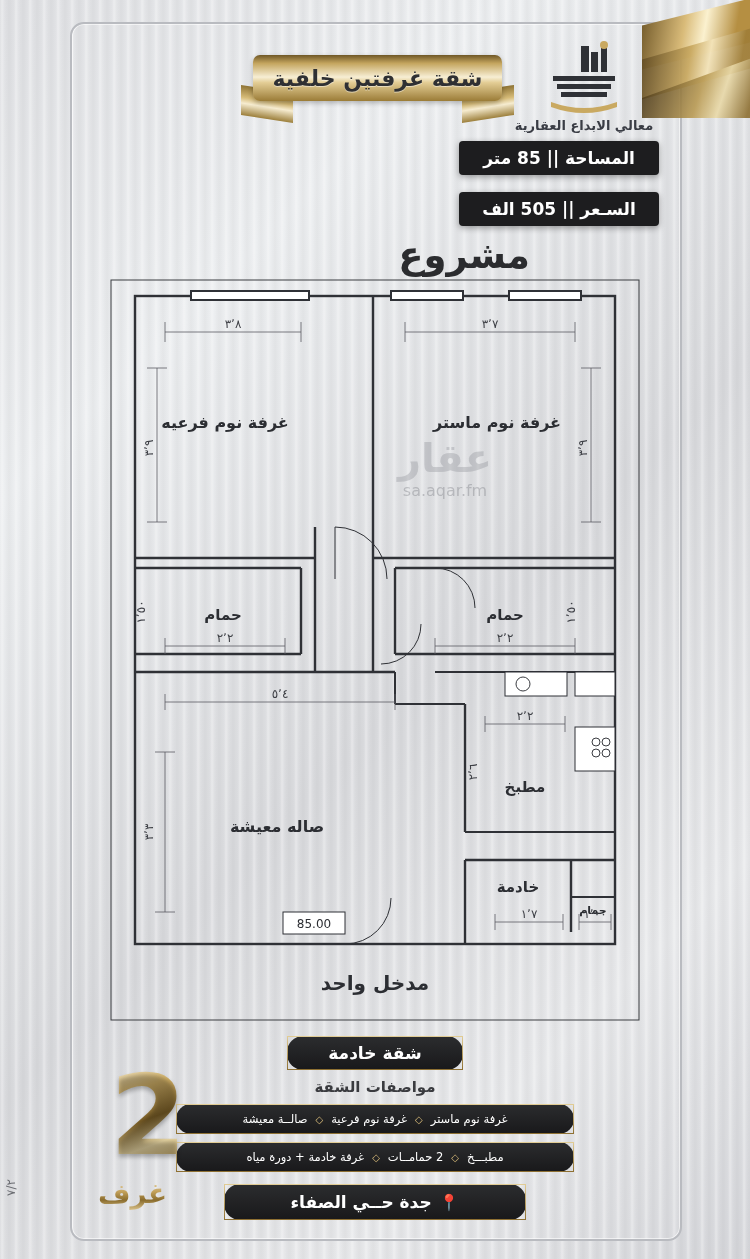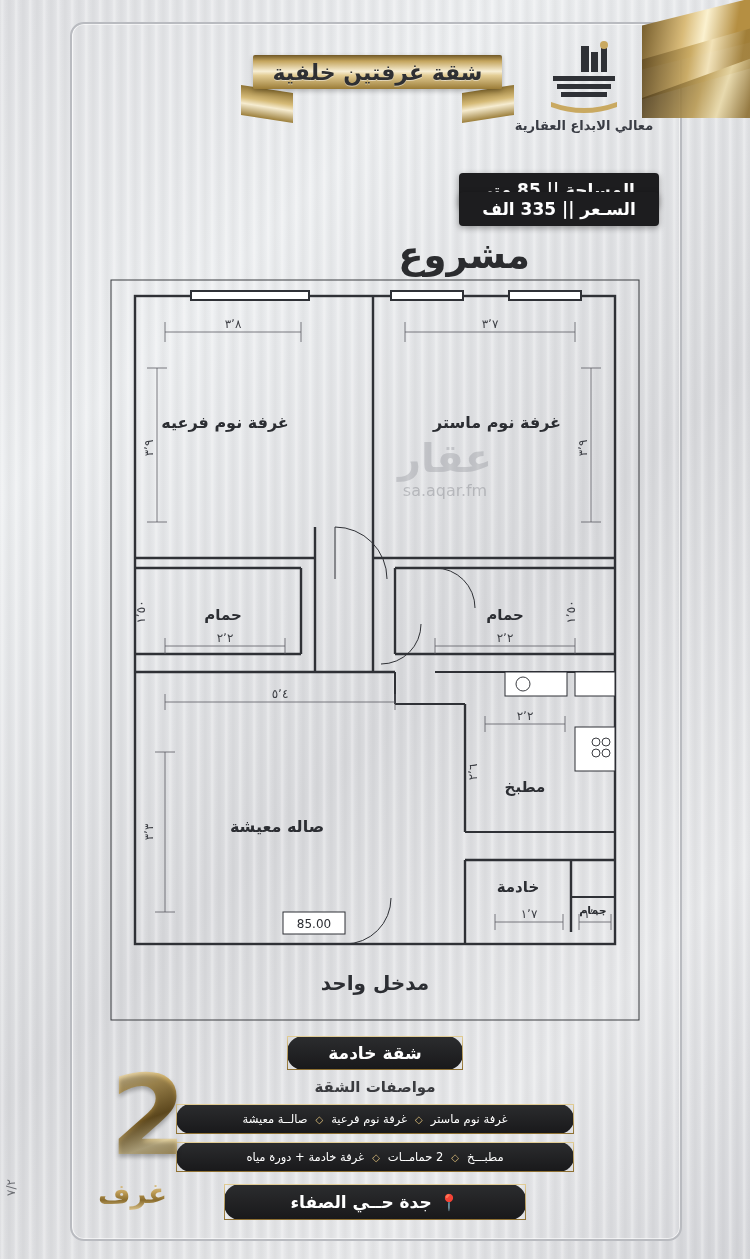--- a/index.html
+++ b/index.html
@@ -18,26 +18,26 @@
   
   .logo{position:absolute;right:96px;top:40px;width:140px;text-align:center;}
   .logo svg{display:block;margin:0 auto;}
   .logo .lname{font-size:13px;color:#3a3d45;font-weight:bold;margin-top:4px;letter-spacing:.2px;}
 
   
   .ribbon{position:absolute;left:247px;top:55px;width:261px;height:58px;}
   .ribbon .tail-l,.ribbon .tail-r{position:absolute;top:34px;width:52px;height:30px;background:linear-gradient(180deg,#8e7334,#d6bb78 40%,#f6ecd0 60%,#9c7f3b);}
   .ribbon .tail-l{left:-6px;transform:skewY(9deg);}
   .ribbon .tail-r{right:-6px;transform:skewY(-9deg);}
-  .ribbon .body{position:absolute;left:6px;top:0;right:6px;height:34px;background:linear-gradient(180deg,#6f5726 0%,#c4a55e 18%,#f7eed4 48%,#e3cd95 60%,#9b7c37 100%);border-radius:2px;display:flex;align-items:center;justify-content:center;box-shadow:0 2px 5px rgba(0,0,0,.25);}
+  .ribbon .body{position:absolute;left:6px;top:0;right:6px;height:46px;background:linear-gradient(180deg,#6f5726 0%,#c4a55e 18%,#f7eed4 48%,#e3cd95 60%,#9b7c37 100%);border-radius:7px;display:flex;align-items:center;justify-content:center;box-shadow:0 2px 5px rgba(0,0,0,.25);}
   .ribbon .body span{font-size:22px;font-weight:bold;color:#2f3033;text-shadow:0 1px 0 rgba(255,255,255,.45);}
 
   
   .badge{position:absolute;background:#1d1d1f;color:#fff;font-weight:bold;border-radius:4px;display:flex;align-items:center;justify-content:center;box-shadow:0 2px 6px rgba(0,0,0,.35);}
-  .badge.area{left:459px;top:141px;width:200px;height:34px;font-size:17px;margin-top:32px;}
+  .badge.area{left:459px;top:141px;width:200px;height:34px;font-size:17px;}
   .badge.price{left:459px;top:192px;width:200px;height:34px;font-size:17px;}
 
   
   .proj{position:absolute;left:100px;top:186px;width:430px;height:72px;}
   .proj .word{position:absolute;right:0;top:6px;font-size:37px;font-weight:bold;color:#2b2c2f;letter-spacing:1px;margin-top:42px;}
   .proj .num{position:absolute;left:6px;top:-16px;font-size:74px;font-weight:bold;line-height:1;
     background:linear-gradient(180deg,#f7eed4 0%,#caa85c 35%,#8a6c2d 58%,#e4d09a 78%,#9b7c37 100%);
     -webkit-background-clip:text;background-clip:text;color:transparent;
     text-shadow:0 2px 3px rgba(0,0,0,.25);}
 
@@ -102,21 +102,21 @@
     <div class="tail-r"></div>
     <div class="body">
         <span>شقة غرفتين خلفية</span>
       </div>
   </div>
 
   <div class="badge area">
     <span>المساحة || 85 متر</span>
   </div>
   <div class="badge price">
-    <span>السـعر || 335 الف</span>
+    <span>السـعر || 505 الف</span>
   </div>
 
   <div class="proj">
     <div class="word">مشروع</div>
   </div>
 
   <div class="plan">
     <svg width="540" height="760" viewBox="0 0 540 760" font-family="DejaVu Sans, Liberation Sans, sans-serif">
       <g fill="none" stroke="#3a3c41" stroke-width="1">
 

